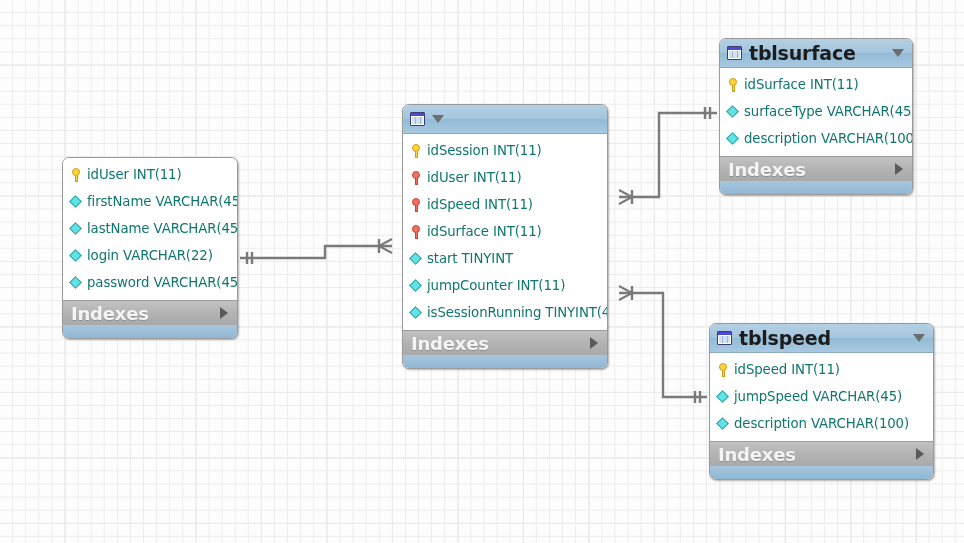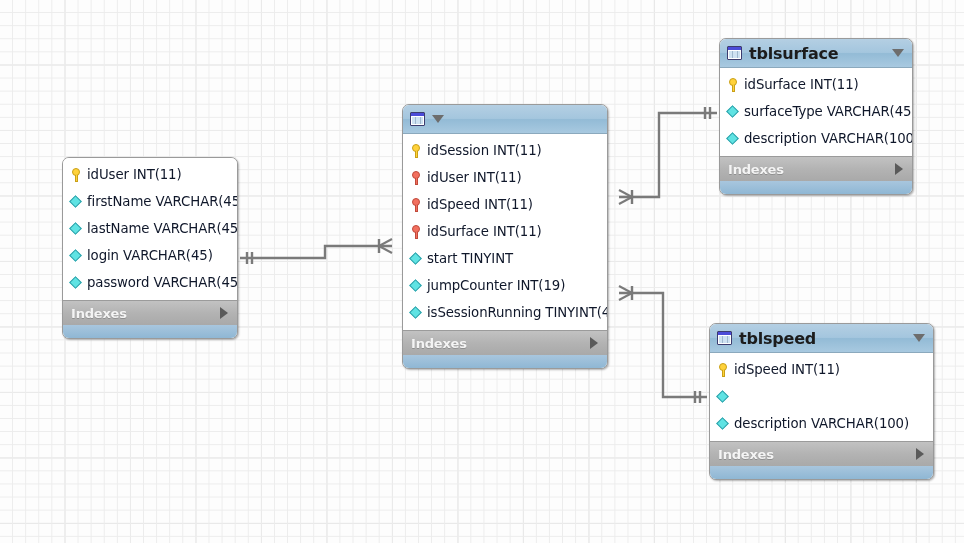--- a/index.html
+++ b/index.html
@@ -91,21 +91,21 @@
     background:
       linear-gradient(to right,
         #cfe2f2 0px, #cfe2f2 3px,
         #9fb8cf 3px, #9fb8cf 4px,
         #cfe2f2 4px, #cfe2f2 8px,
         #9fb8cf 8px, #9fb8cf 9px,
         #cfe2f2 9px);
   }
 
   .tbl-title {
-    font-size: 16px;
+    font-size: 19px;
     font-weight: bold;
     color: #1c1c1c;
     letter-spacing: -0.2px;
     white-space: nowrap;
     flex: 1 1 auto;
   }
 
   .tbl-caret {
     width: 0; height: 0;
     border-left: 6.5px solid transparent;
@@ -123,21 +123,21 @@
     display: flex;
     align-items: center;
     height: 27px;
     padding-left: 7px;
     padding-right: 6px;
     white-space: nowrap;
   }
 
   .col-name {
     font-size: 13.3px;
-    color: #0f172a;
+    color: #0f766e;
     letter-spacing: -0.1px;
   }
 
   
   .ico {
     width: 13px;
     height: 16px;
     margin-right: 4px;
     flex: 0 0 auto;
     position: relative;
@@ -181,21 +181,21 @@
     height: 25px;
     display: flex;
     align-items: center;
     padding-left: 8px;
     padding-right: 9px;
     box-sizing: border-box;
     background: linear-gradient(to bottom, #c2c2c2 0%, #b3b3b3 50%, #a9a9a9 100%);
     border-top: 1px solid #9b9b9b;
   }
   .idx-label {
-    font-size: 13px;
+    font-size: 18px;
     font-weight: bold;
     color: #f4f4f4;
     text-shadow: 0 1px 0 rgba(0,0,0,0.18);
     flex: 1 1 auto;
     letter-spacing: -0.2px;
   }
   .idx-caret {
     width: 0; height: 0;
     border-top: 6.5px solid transparent;
     border-bottom: 6.5px solid transparent;
@@ -253,21 +253,21 @@
           <div class="col-row">
             <span class="ico ico-diamond"></span>
             <span class="col-name">firstName VARCHAR(45)</span>
           </div>
           <div class="col-row">
             <span class="ico ico-diamond"></span>
             <span class="col-name">lastName VARCHAR(45)</span>
           </div>
           <div class="col-row">
             <span class="ico ico-diamond"></span>
-            <span class="col-name">login VARCHAR(45)</span>
+            <span class="col-name">login VARCHAR(22)</span>
           </div>
           <div class="col-row">
             <span class="ico ico-diamond"></span>
             <span class="col-name">password VARCHAR(45)</span>
           </div>
         </div>
         <div class="tbl-indexes">
           <span class="idx-label">Indexes</span>
           <span class="idx-caret"></span>
         </div>
@@ -294,21 +294,21 @@
           <div class="col-row">
             <span class="ico ico-key key-fk"></span>
             <span class="col-name">idSurface INT(11)</span>
           </div>
           <div class="col-row">
             <span class="ico ico-diamond"></span>
             <span class="col-name">start TINYINT</span>
           </div>
           <div class="col-row">
             <span class="ico ico-diamond"></span>
-            <span class="col-name">jumpCounter INT(19)</span>
+            <span class="col-name">jumpCounter INT(11)</span>
           </div>
           <div class="col-row">
             <span class="ico ico-diamond"></span>
             <span class="col-name">isSessionRunning TINYINT(4)</span>
           </div>
         </div>
         <div class="tbl-indexes">
           <span class="idx-label">Indexes</span>
           <span class="idx-caret"></span>
         </div>
@@ -346,20 +346,21 @@
           <span class="tbl-title">tblspeed</span>
           <span class="tbl-caret"></span>
         </div>
         <div class="tbl-columns">
           <div class="col-row">
             <span class="ico ico-key key-pk"></span>
             <span class="col-name">idSpeed INT(11)</span>
           </div>
           <div class="col-row">
             <span class="ico ico-diamond"></span>
+            <span class="col-name">jumpSpeed VARCHAR(45)</span>
           </div>
           <div class="col-row">
             <span class="ico ico-diamond"></span>
             <span class="col-name">description VARCHAR(100)</span>
           </div>
         </div>
         <div class="tbl-indexes">
           <span class="idx-label">Indexes</span>
           <span class="idx-caret"></span>
         </div>

